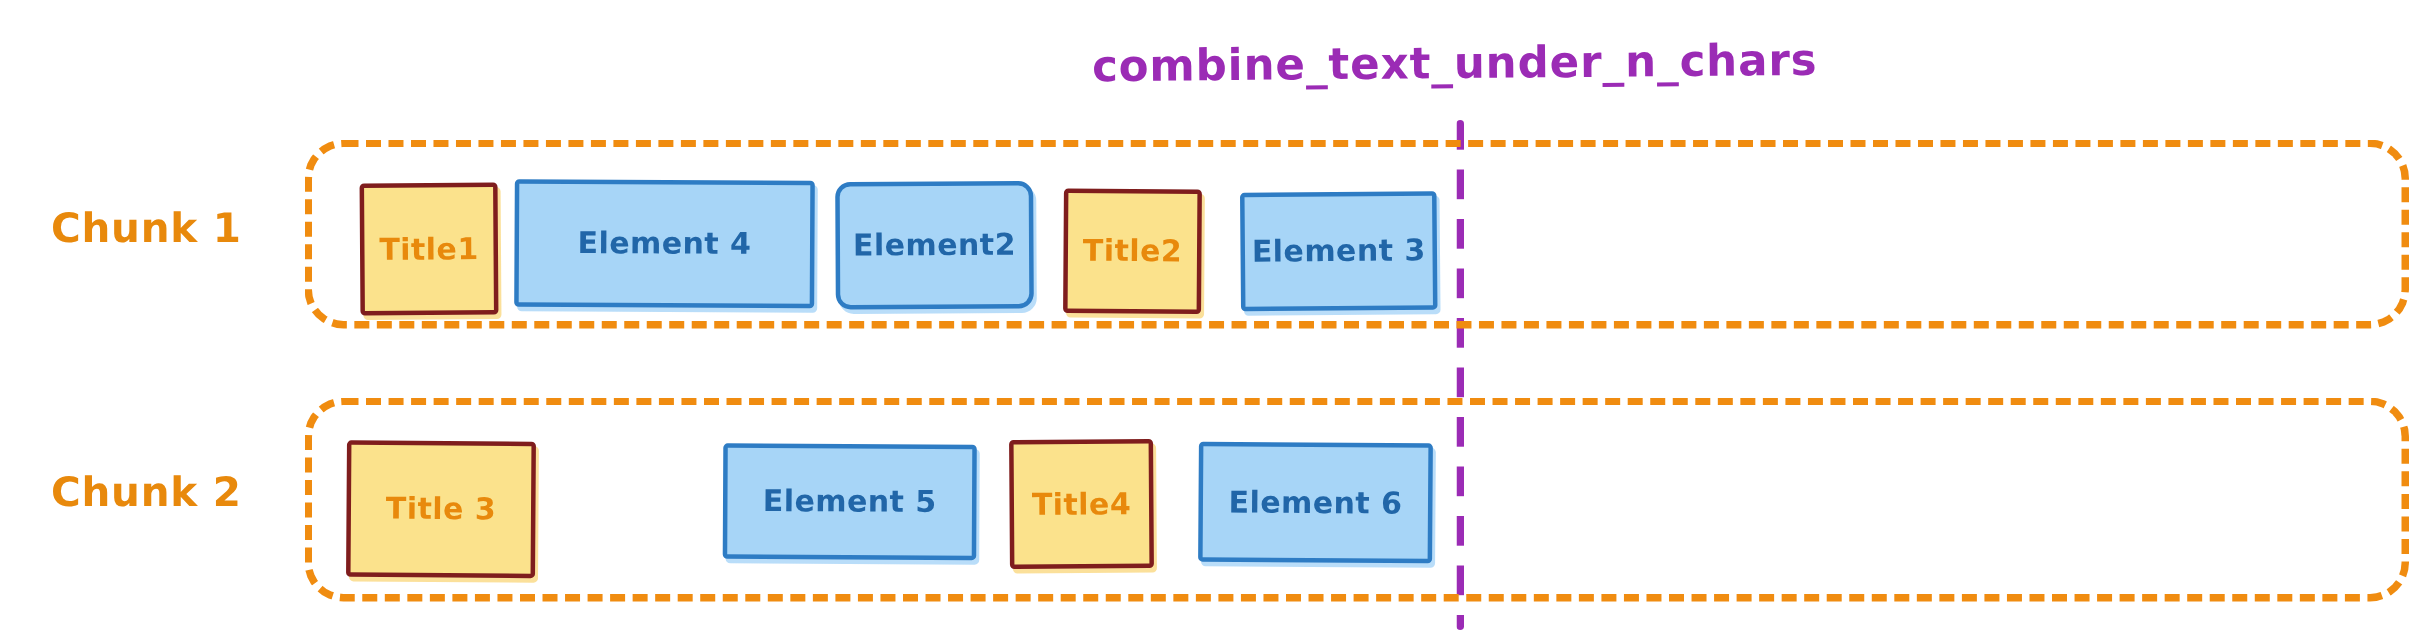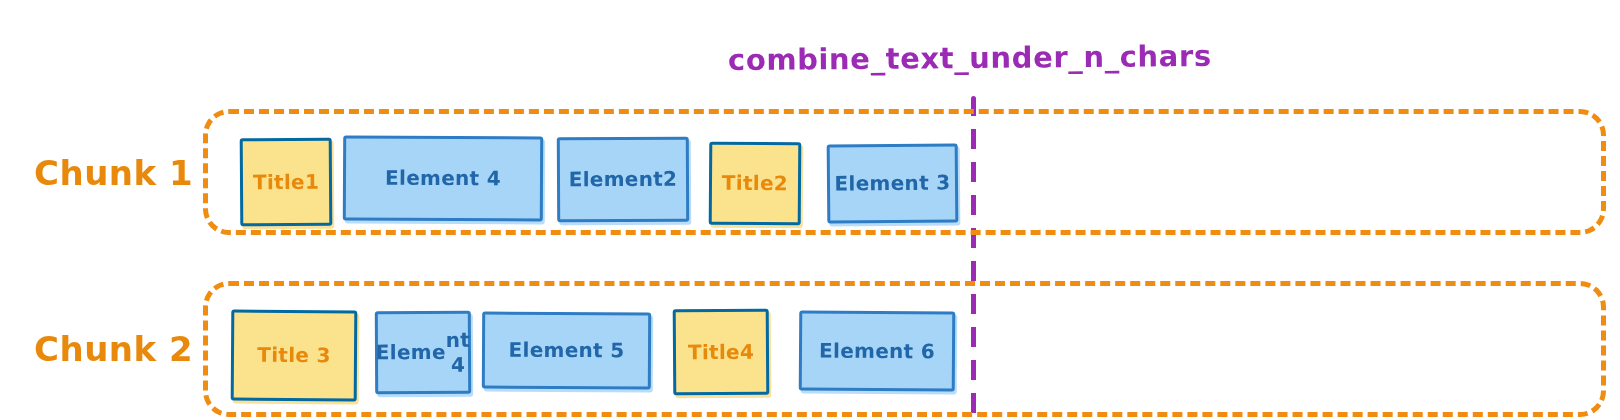--- a/index.html
+++ b/index.html
@@ -11,21 +11,21 @@
   body {
     width: 1620px;
     height: 420px;
     position: relative;
     overflow: hidden;
     font-family: "DejaVu Sans", sans-serif;
   }
 
   #canvas {
     position: absolute;
-    left: 0; top: 16px;
+    left: 0; top: 0;
     width: 1620px;
     height: 364px;
   }
 
   
   .annotation-title {
     position: absolute;
     left: 728px;
     top: 25px;
     font-family: "DejaVu Sans", sans-serif;
@@ -58,21 +58,21 @@
     left: 0;
     width: 1620px;
   }
   .chunk-row.row-1 { top: 93px;  height: 126px; }
   .chunk-row.row-2 { top: 265px; height: 136px; }
 
   .chunk-label {
     position: absolute;
     left: 34px;
     font-family: "DejaVu Sans", sans-serif;
-    font-size: 34px;
+    font-size: 27px;
     font-weight: 700;
     color: #E8890C;
     white-space: nowrap;
     letter-spacing: 0.5px;
   }
   .row-1 .chunk-label { top: 44px; }
   .row-2 .chunk-label { top: 48px; text-align: center; }
 
   .chunk-box {
     position: absolute;
@@ -98,21 +98,21 @@
     font-weight: 700;
     line-height: 1.22;
     border-radius: 3px;
     letter-spacing: 0.3px;
     padding: 2px 4px;
   }
   .node .node-text { display: block; }
 
   .node.title {
     background: #FBE28C;
-    border: 3px solid #0369a1;
+    border: 3px solid #7f1d1d;
     color: #E8890C;
     box-shadow: 2px 3px 0 rgba(250,214,120,0.75);
   }
   .node.element {
     background: #A7D5F7;
     border: 3px solid #2E7CC4;
     color: #2166A8;
     box-shadow: 2px 3px 0 rgba(167,213,247,0.8);
   }
 
@@ -144,21 +144,21 @@
     <div class="node title n-t1" style="left:240px; top:29px; width:92px; height:88px;">
       <span class="node-text">Title</span>
         <br>
       <span class="node-text">1</span>
     </div>
 
     <div class="node element n-e1" style="left:343px; top:27px; width:200px; height:85px;">
       <span class="node-text">Element 4</span>
     </div>
 
-    <div class="node element n-e2" style="left:557px; top:28px; width:132px; height:85px;">
+    <div class="node element n-e2" style="left:557px; top:28px; width:132px; height:85px;border-radius:10px;">
       <span class="node-text">Element</span>
         <br>
       <span class="node-text">2</span>
     </div>
 
     <div class="node title n-t2" style="left:709px; top:33px; width:92px; height:83px;">
       <span class="node-text">Title</span>
         <br>
       <span class="node-text">2</span>
     </div>
@@ -169,25 +169,20 @@
   </div>
 
   <div class="chunk-row row-2">
     <div class="chunk-label">Chunk 2</div>
     <div class="chunk-box"></div>
 
     <div class="node title n-t3" style="left:231px; top:29px; width:126px; height:91px;">
       <span class="node-text">Title 3</span>
     </div>
 
-    <div class="node element n-e4" style="left:375px; top:30px; width:96px; height:83px;">
-      <span class="node-text">Eleme</span>
-        <br>
-      <span class="node-text">nt 4</span>
-    </div>
 
     <div class="node element n-e5" style="left:482px; top:31px; width:169px; height:77px;">
       <span class="node-text">Element 5</span>
     </div>
 
     <div class="node title n-t4" style="left:673px; top:28px; width:96px; height:86px;">
       <span class="node-text">Title</span>
         <br>
       <span class="node-text">4</span>
     </div>

